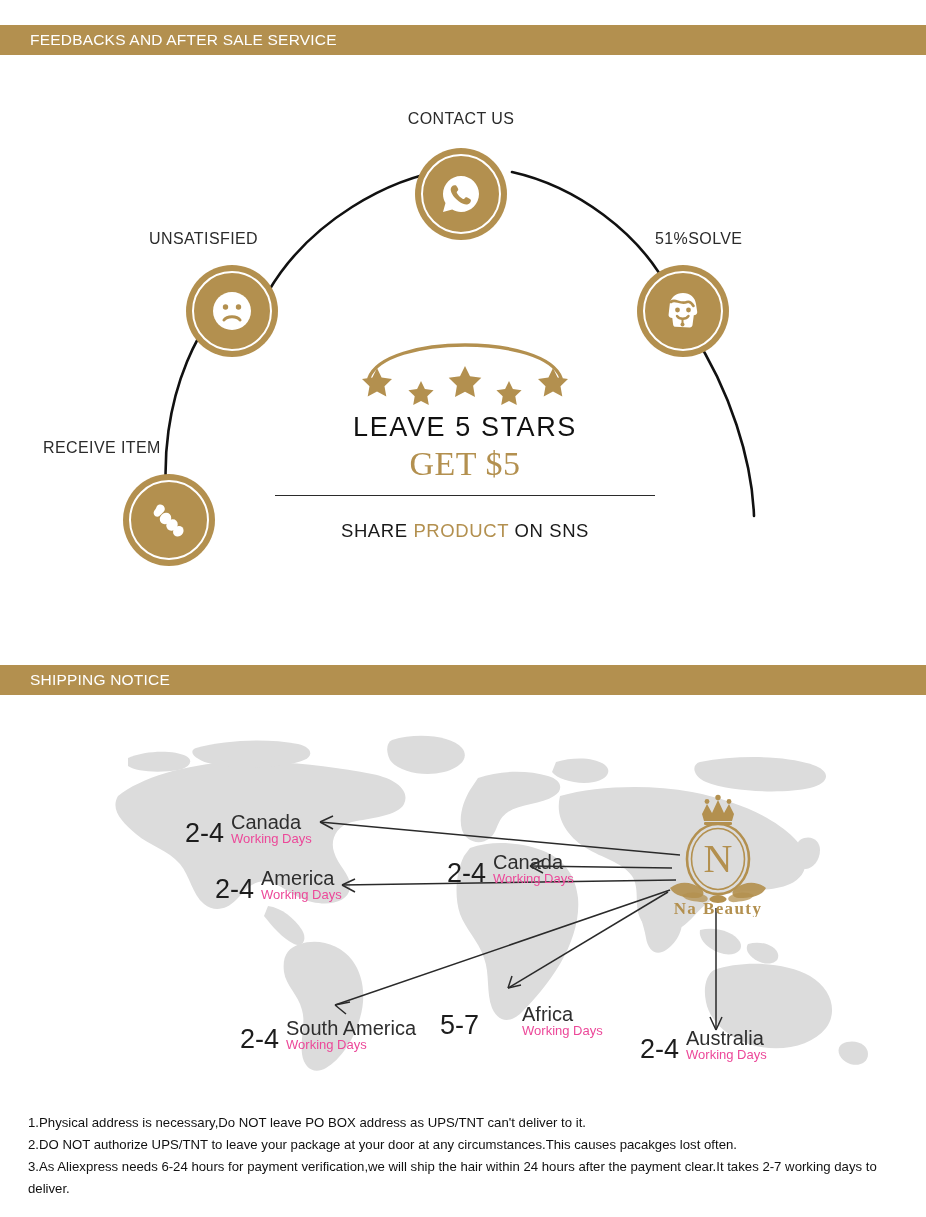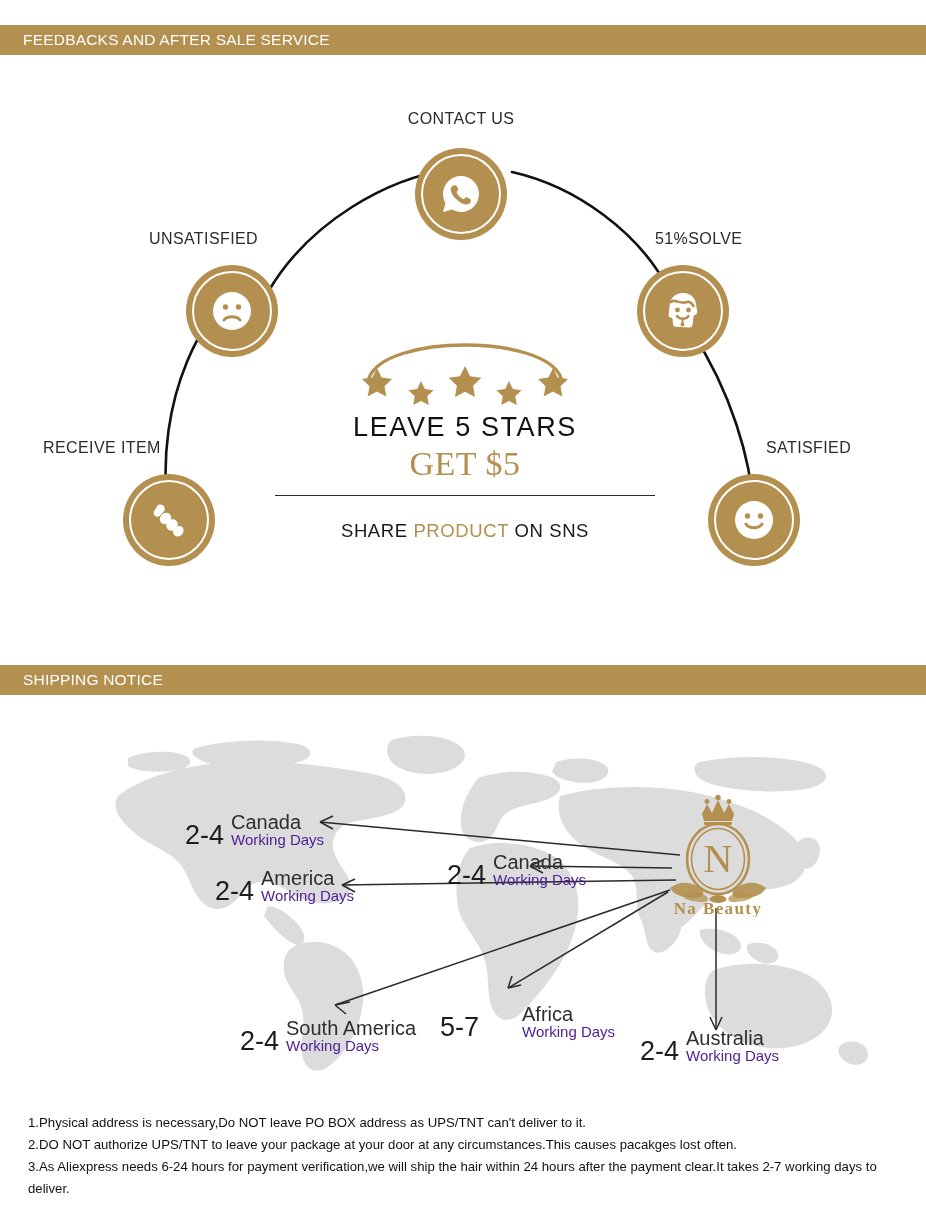--- a/index.html
+++ b/index.html
@@ -19,21 +19,21 @@
     width: 926px;
     height: 30px;
     background: #b3904f;
     display: flex;
     align-items: center;
   }
   .section-bar span {
     color: #ffffff;
     font-size: 15.5px;
     letter-spacing: 0.2px;
-    padding-left: 23px;
+    padding-left: 30px;
     font-family: "Liberation Sans", sans-serif;
   }
   #bar-feedback { top: 25px; }
   #bar-shipping { top: 665px; }
 
   
   .feedback-stage {
     position: absolute;
     left: 0; top: 60px;
     width: 742px; height: 585px;
@@ -136,22 +136,22 @@
   }
   .ship-label .rtext { display: block; line-height: 1.02; }
   .ship-label .region {
     display: block;
     font-size: 20px;
     color: #2e2e2e;
     line-height: 1.02;
   }
   .ship-label .wd {
     display: block;
-    font-size: 15px;
-    color: #4c1d95;
+    font-size: 13px;
+    color: #ec4899;
     line-height: 1.1;
   }
 
   #lbl-canada        { left: 185px; top: 112px; }
   #lbl-america       { left: 215px; top: 168px; }
   #lbl-europe        { left: 447px; top: 152px; }
   #lbl-southamerica  { left: 240px; top: 318px; }
   #lbl-africa        { left: 440px; top: 304px; gap: 36px; }
   #lbl-australia     { left: 640px; top: 328px; }
 
@@ -238,31 +238,20 @@
           <g fill="#ffffff">
             <path d="M15 13 c2.5 -2.4 6.2 -1.6 7.4 1.2 c0.9 2.1 0.2 3.6 -1.2 5 l-3.5 3.5 c-1.9 1.9 -4.6 1.2 -5.6 -0.9 c-1 -2.2 -0.2 -4.2 1.5 -5.9 z"></path>
             <ellipse cx="23.5" cy="25.5" rx="6.1" ry="5.4" transform="rotate(-45 23.5 25.5)"></ellipse>
             <ellipse cx="30" cy="32" rx="6.1" ry="5.4" transform="rotate(-45 30 32)"></ellipse>
             <ellipse cx="36.3" cy="38.3" rx="5.6" ry="4.9" transform="rotate(-45 36.3 38.3)"></ellipse>
           </g>
         </svg>
       </div>
     </div>
 
-    <div class="node" id="node-satisfied">
-      <div class="caption">SATISFIED</div>
-      <div class="ring">
-        <svg width="48" height="48" viewBox="0 0 48 48">
-          <circle cx="24" cy="24" r="19" fill="#ffffff"></circle>
-          <circle cx="17.5" cy="20" r="2.7" fill="#b3904f"></circle>
-          <circle cx="30.5" cy="20" r="2.7" fill="#b3904f"></circle>
-          <path d="M16 28 C19 33 29 33 32 28" fill="none" stroke="#b3904f" stroke-width="3" stroke-linecap="round"></path>
-        </svg>
-      </div>
-    </div>
 
     <div class="center-block">
       <div class="stars-wrap">
         <svg width="220" height="90" viewBox="0 0 220 90">
           <path d="M14 60 C30 16 190 16 206 60" fill="none" stroke="#b3904f" stroke-width="3.4" stroke-linecap="round"></path>
           <g fill="#b3904f">
             <path d="M22 50 l4.6 9.4 l10.4 1.5 l-7.5 7.3 l1.8 10.3 l-9.3 -4.9 l-9.3 4.9 l1.8 -10.3 l-7.5 -7.3 l10.4 -1.5 z"></path>
             <path d="M66 63 l3.9 7.9 l8.7 1.3 l-6.3 6.1 l1.5 8.7 l-7.8 -4.1 l-7.8 4.1 l1.5 -8.7 l-6.3 -6.1 l8.7 -1.3 z"></path>
             <path d="M110 48 l5 10.2 l11.3 1.6 l-8.2 8 l1.9 11.2 l-10 -5.3 l-10 5.3 l1.9 -11.2 l-8.2 -8 l11.3 -1.6 z"></path>
             <path d="M154 63 l3.9 7.9 l8.7 1.3 l-6.3 6.1 l1.5 8.7 l-7.8 -4.1 l-7.8 4.1 l1.5 -8.7 l-6.3 -6.1 l8.7 -1.3 z"></path>

